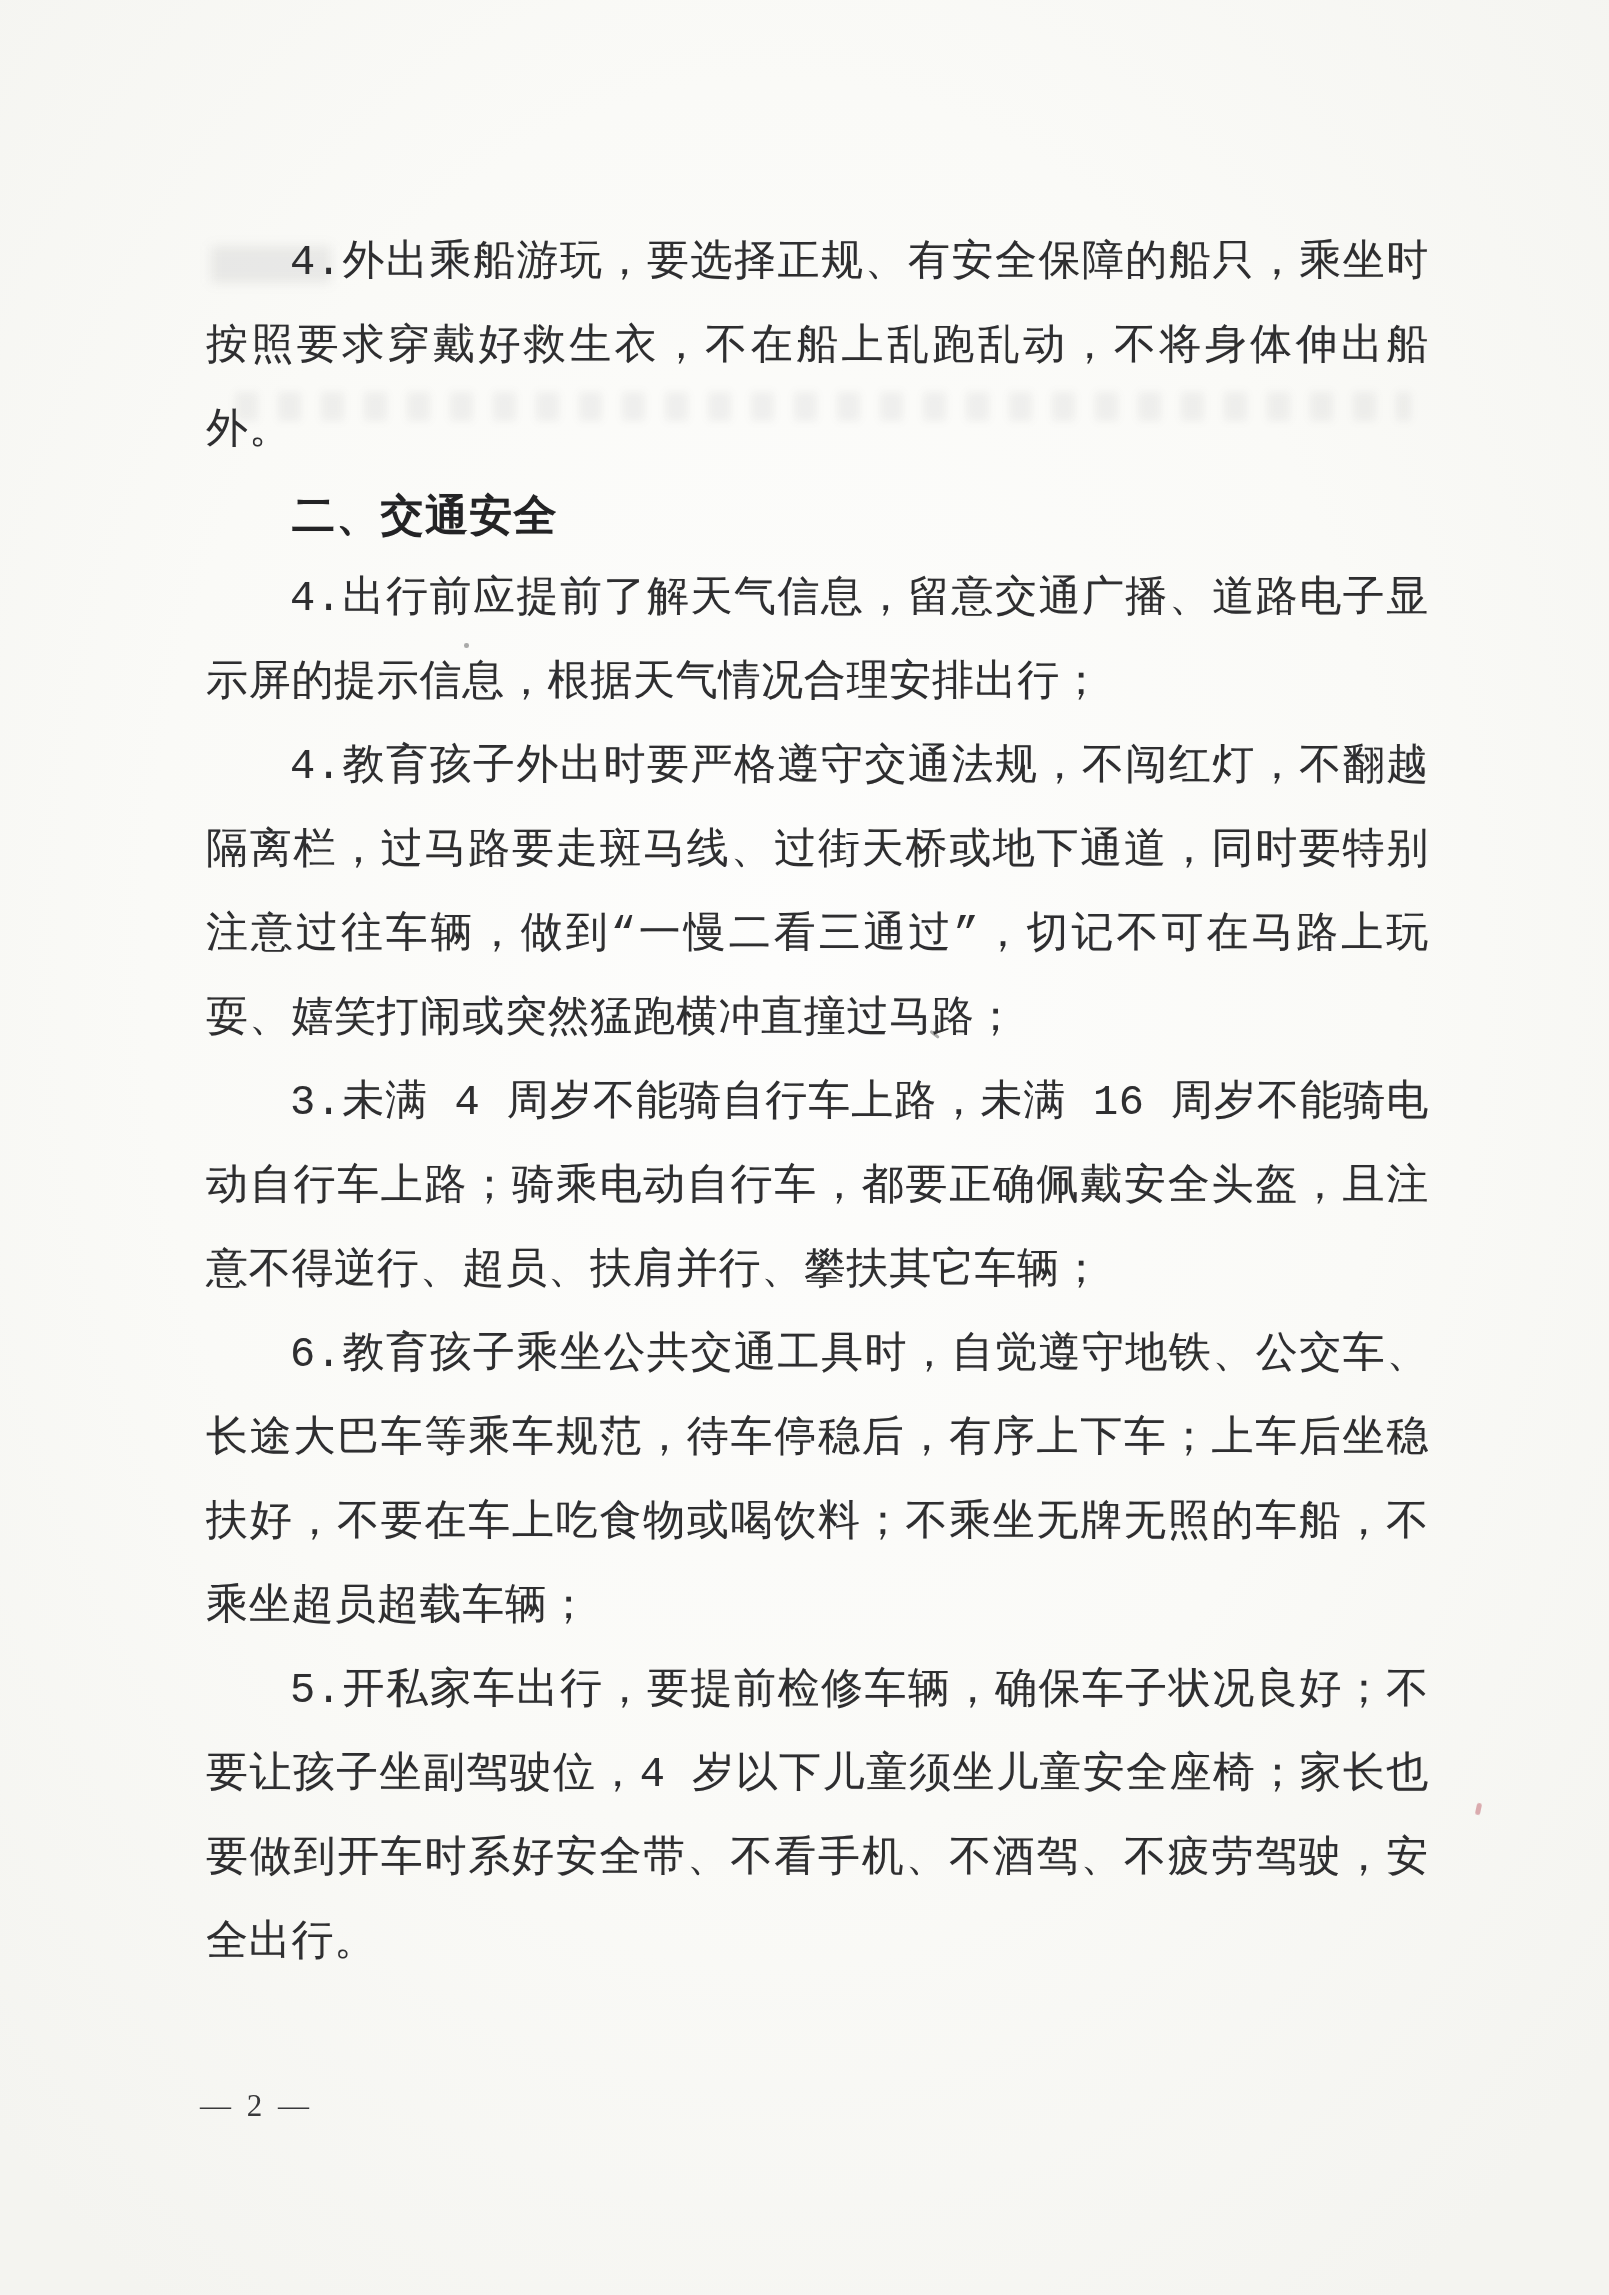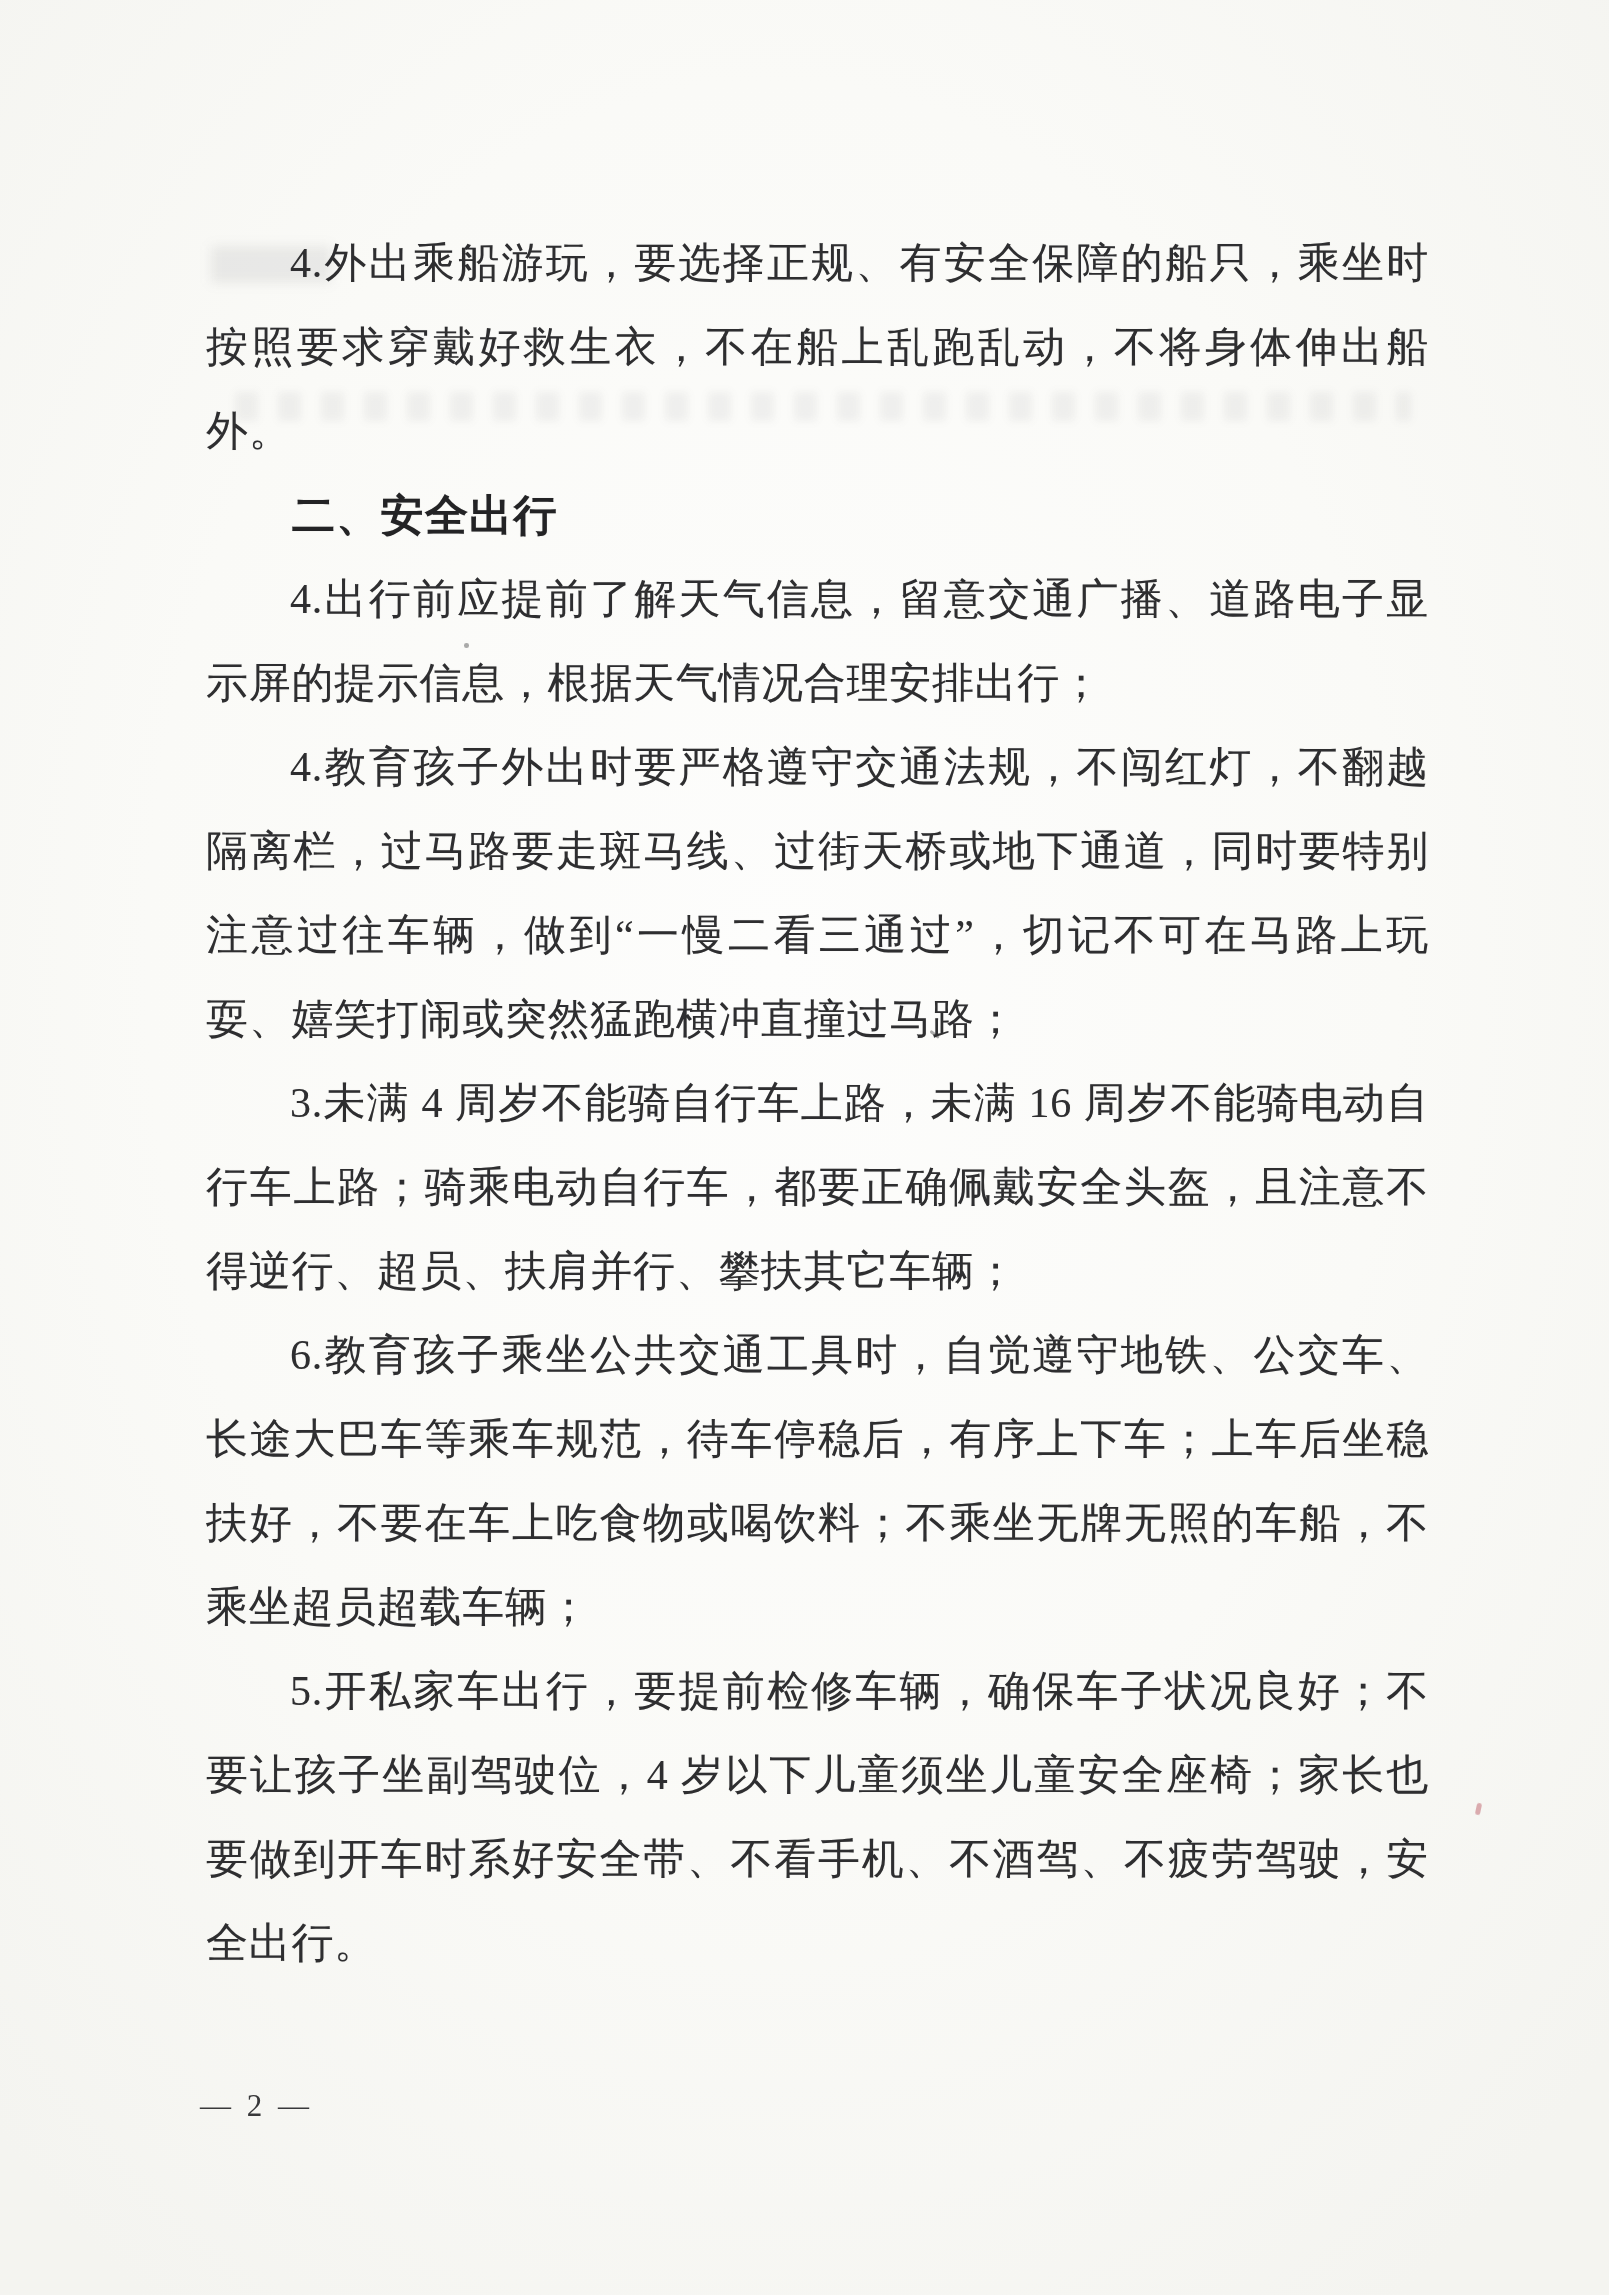--- a/index.html
+++ b/index.html
@@ -27,20 +27,21 @@
     font-size: 42px;
     line-height: 84px;
     letter-spacing: 0.7px;
     text-align: justify;
     text-align-last: left;
   }
   .content p {
     margin: 0;
     text-indent: 2em;
     text-shadow: 0 0 0.7px rgba(40,40,40,0.25);
+    font-family: Liberation Mono, monospace;
   }
   .content h2.sec-heading {
     margin: 0;
     text-indent: 2em;
     font-family: "Liberation Sans", "DejaVu Sans", sans-serif;
     font-weight: 700;
     font-size: 43px;
     line-height: 84px;
     letter-spacing: 1.3px;
     color: #232325;
@@ -114,21 +115,21 @@
 
   <div class="ghost-a"></div>
   <div class="ghost-b"></div>
   <div class="speck-dot"></div>
   <div class="speck-dash"></div>
   <div class="speck-red"></div>
 
   <div class="content">
     <p>4.外出乘船游玩，要选择正规、有安全保障的船只，乘坐时按照要求穿戴好救生衣，不在船上乱跑乱动，不将身体伸出船外。</p>
 
-    <h2 class="sec-heading">二、安全出行</h2>
+    <h2 class="sec-heading">二、交通安全</h2>
 
 
     <p>4.出行前应提前了解天气信息，留意交通广播、道路电子显示屏的提示信息，根据天气情况合理安排出行；</p>
 
     <p>4.教育孩子外出时要严格遵守交通法规，不闯红灯，不翻越隔离栏，过马路要走斑马线、过街天桥或地下通道，同时要特别注意过往车辆，做到“一慢二看三通过”，切记不可在马路上玩耍、嬉笑打闹或突然猛跑横冲直撞过马路；</p>
 
     <p>3.未满 4 周岁不能骑自行车上路，未满 16 周岁不能骑电动自行车上路；骑乘电动自行车，都要正确佩戴安全头盔，且注意不得逆行、超员、扶肩并行、攀扶其它车辆；</p>
 
     <p>6.教育孩子乘坐公共交通工具时，自觉遵守地铁、公交车、长途大巴车等乘车规范，待车停稳后，有序上下车；上车后坐稳扶好，不要在车上吃食物或喝饮料；不乘坐无牌无照的车船，不乘坐超员超载车辆；</p>
 

